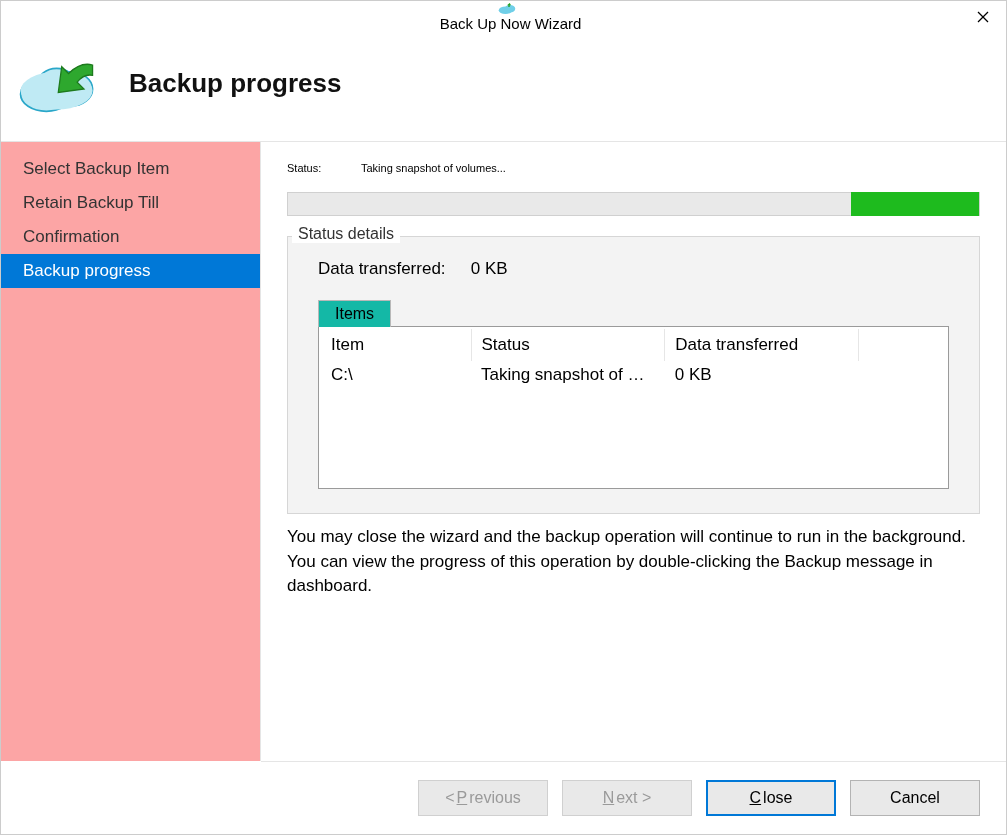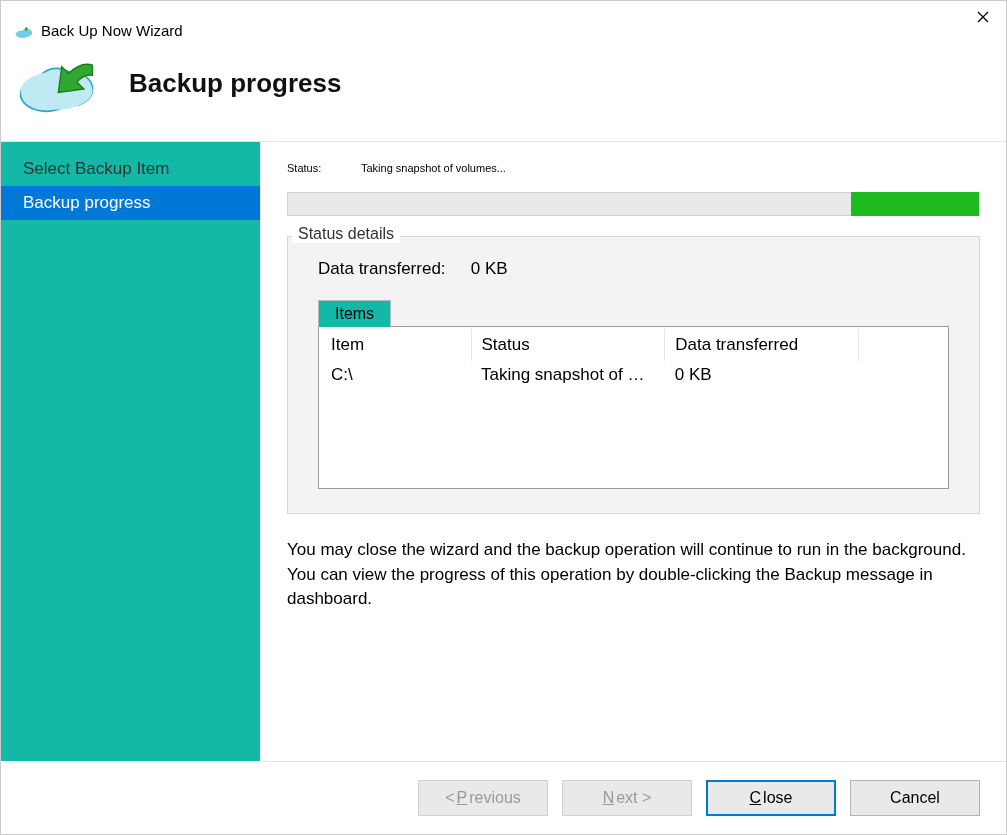--- a/index.html
+++ b/index.html
@@ -13,23 +13,24 @@
     height: 835px;
     border: 1px solid #ccc;
     display: flex;
     flex-direction: column;
     overflow: hidden;
   }
   
   .titlebar {
     height: 38px;
     display: flex;
-    align-items: flex-end;
+    align-items: center;
     padding: 0 0 0 14px;
     position: relative;
+    flex-direction: column;
   }
   .titlebar .app-icon {
     width: 18px;
     height: 14px;
     margin-right: 8px;
   }
   .titlebar .title {
     font-size: 15px;
   }
   .titlebar .close-x {
@@ -62,21 +63,21 @@
   }
   
   .body {
     flex: 1;
     display: flex;
     border-top: 1px solid #e5e5e5;
     min-height: 0;
   }
   .sidebar {
     width: 260px;
-    background: #14b8a6;
+    background: #fca5a5;
     border-right: 1px solid #e5e5e5;
     padding-top: 10px;
   }
   .sidebar .step {
     padding: 7px 22px;
     font-size: 17px;
     color: #333;
     cursor: default;
   }
   .sidebar .step.active {
@@ -164,21 +165,21 @@
   }
   .items-table th:last-child { border-right: none; }
   .items-table td {
     padding: 4px 10px;
     white-space: nowrap;
     overflow: hidden;
     text-overflow: ellipsis;
     max-width: 0;
   }
   .note {
-    margin-top: 24px;
+    margin-top: 11px;
     font-size: 17px;
     line-height: 1.45;
     color: #000;
   }
   .footer {
     border-top: 1px solid #e5e5e5;
     padding: 18px 26px;
     display: flex;
     justify-content: flex-end;
     gap: 14px;
@@ -237,20 +238,22 @@
       <ellipse cx="46" cy="44" rx="42" ry="22" fill="#bfeaf4"></ellipse>
       <path d="M88 14 Q74 10 60 24 L52 16 L48 46 L78 42 L70 34 Q78 24 88 26 Z" fill="#2ea82e" stroke="#1d7a1d" stroke-width="1.5"></path>
     </svg>
   </span>
   <h1>Backup progress</h1>
 </div>
 
 <div class="body">
   <div class="sidebar">
     <div class="step">Select Backup Item</div>
+    <div class="step">Retain Backup Till</div>
+    <div class="step">Confirmation</div>
     <div class="step active">Backup progress</div>
   </div>
 
   <div class="main">
     <div class="status-line">
       <span class="lbl">Status:</span>
       <span>Taking snapshot of volumes...</span>
     </div>
 
     <div class="progress-outer">

